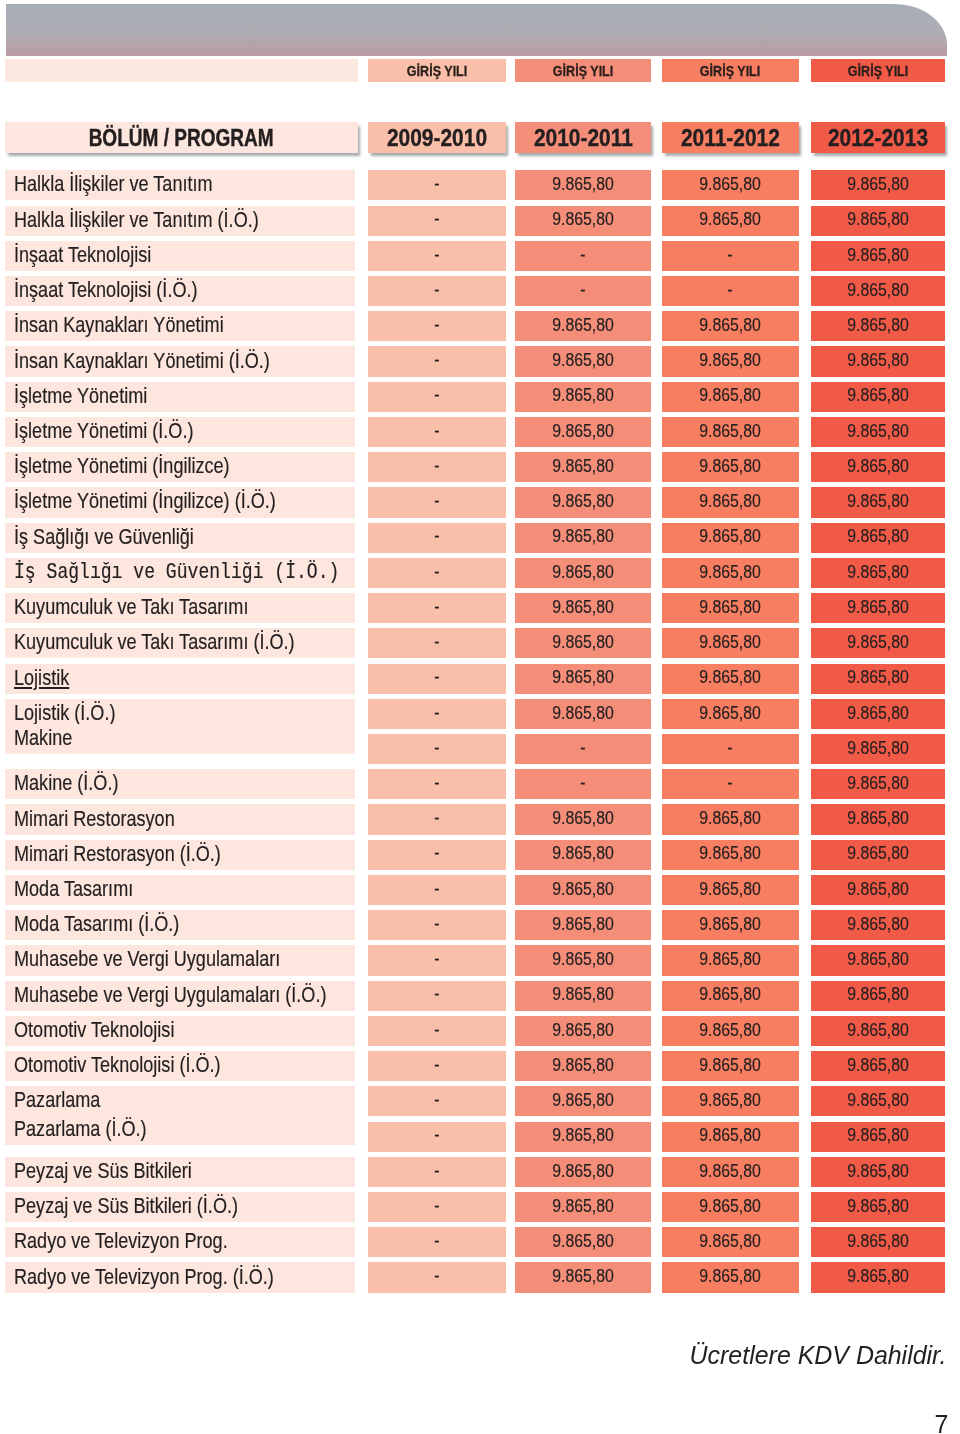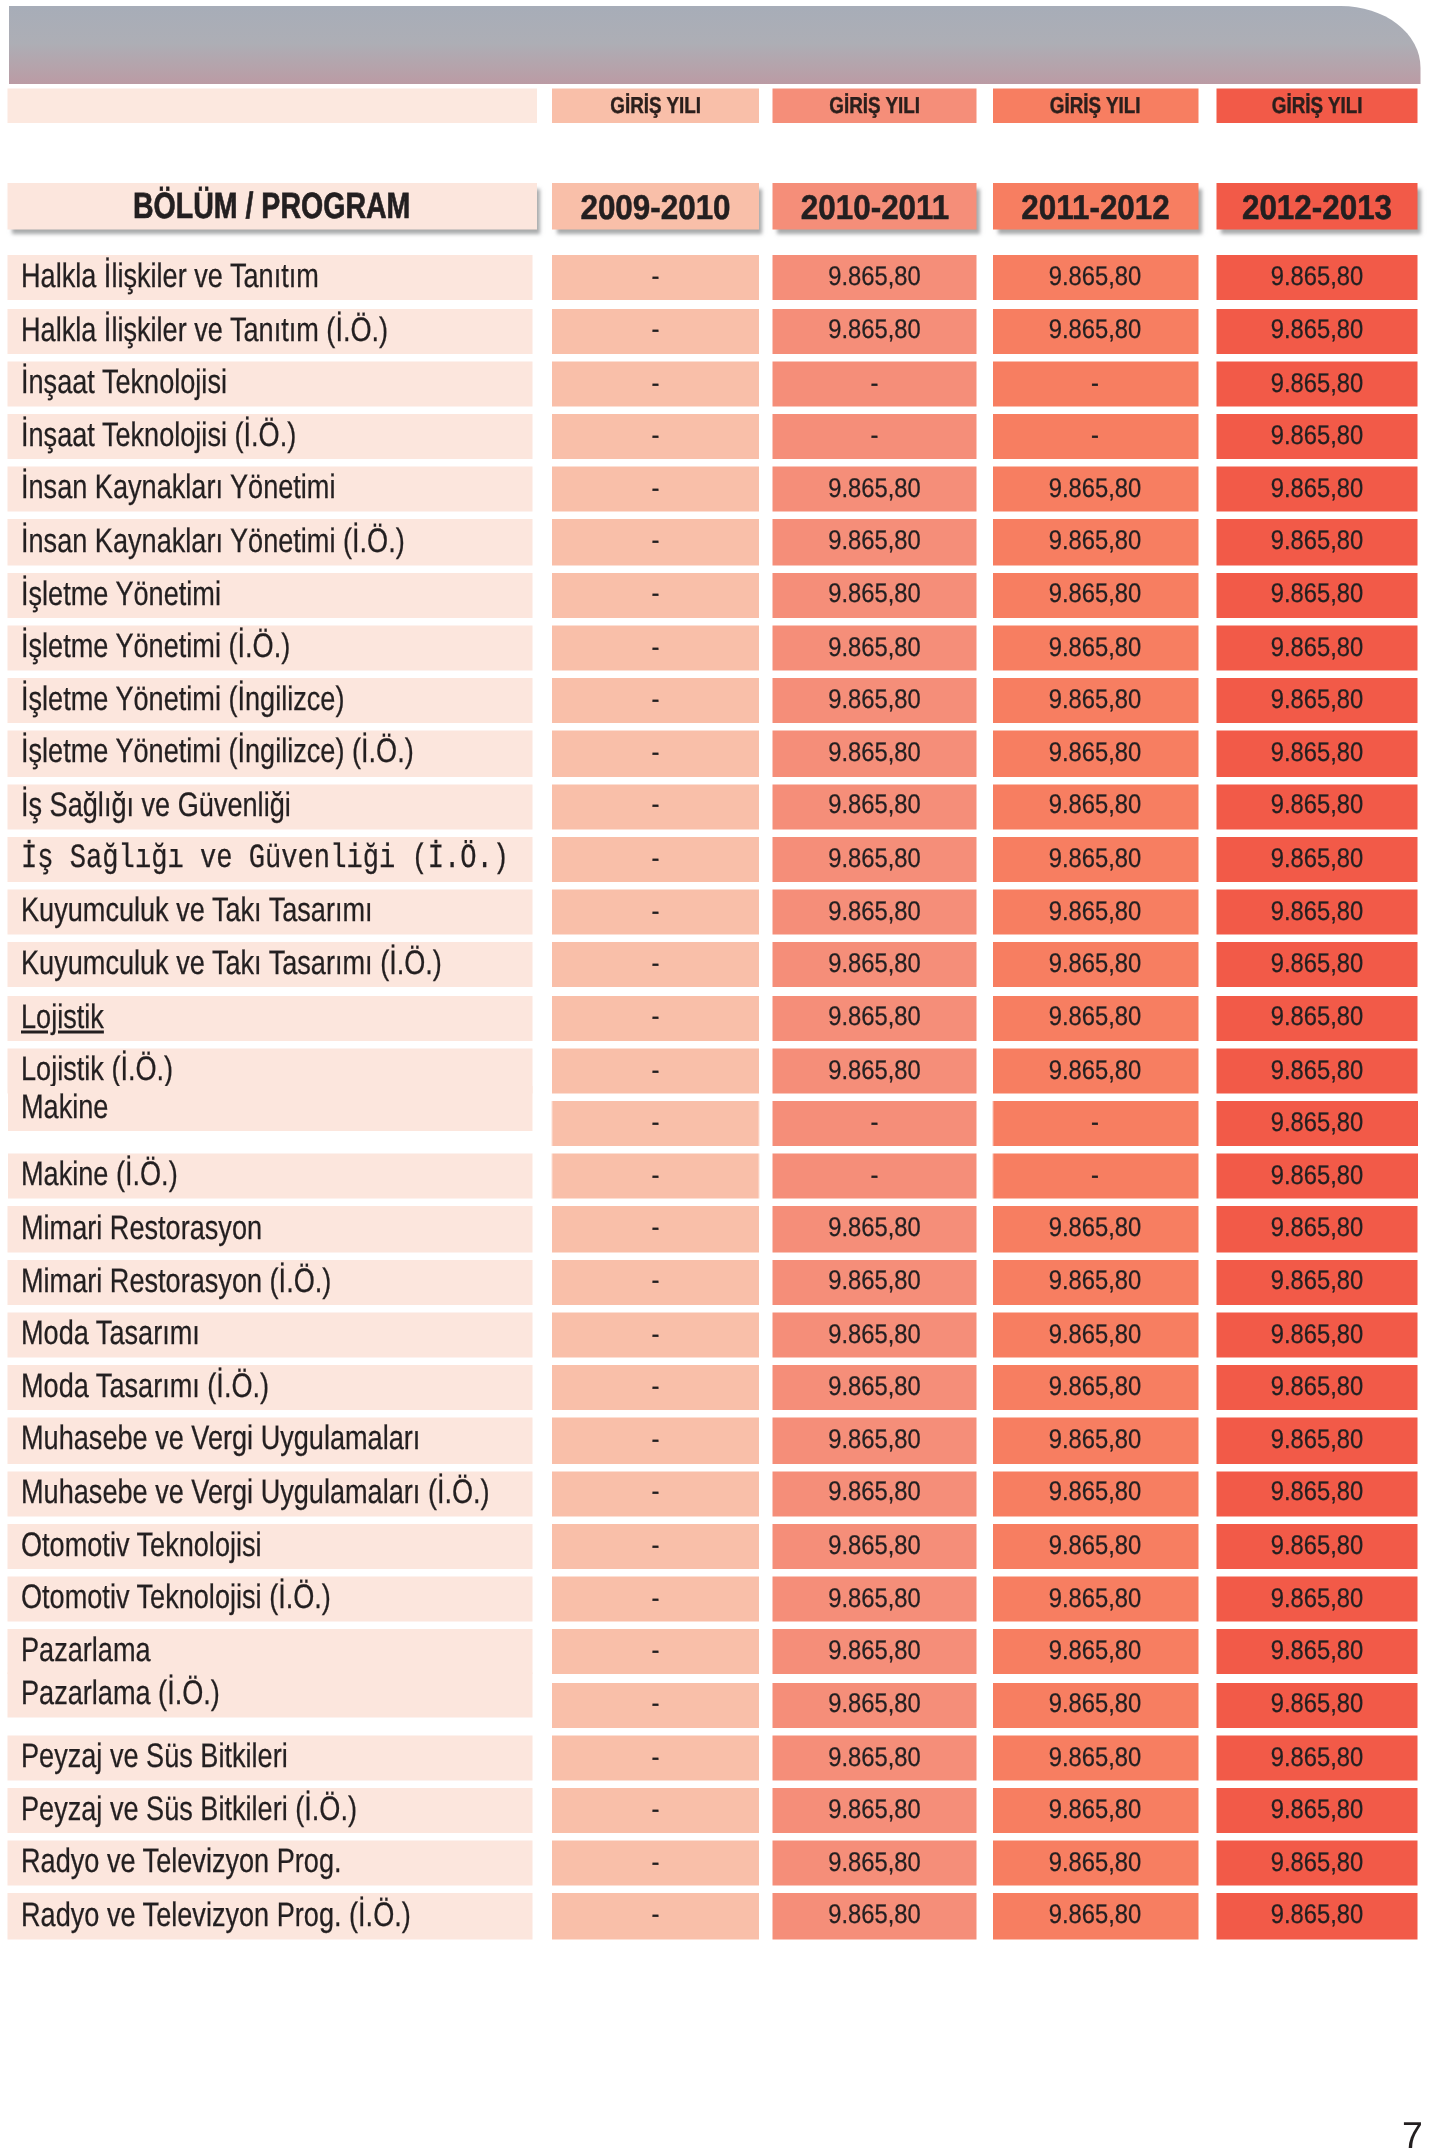--- a/index.html
+++ b/index.html
@@ -585,14 +585,15 @@
         <span>9.865,80</span>
       </div>
       <div class="cell cv v3" style="top: 1262.43px; left: 661.9px; width: 136.7px;">
         <span>9.865,80</span>
       </div>
       <div class="cell cv v4" style="top: 1262.43px; left: 810.6px; width: 134.8px;">
         <span>9.865,80</span>
       </div>
     </div>
 
+  <div class="note"><span>Ücretlere KDV Dahildir.</span></div>
   <div class="pageno">7</div>
 </div>
 
 </body></html>

